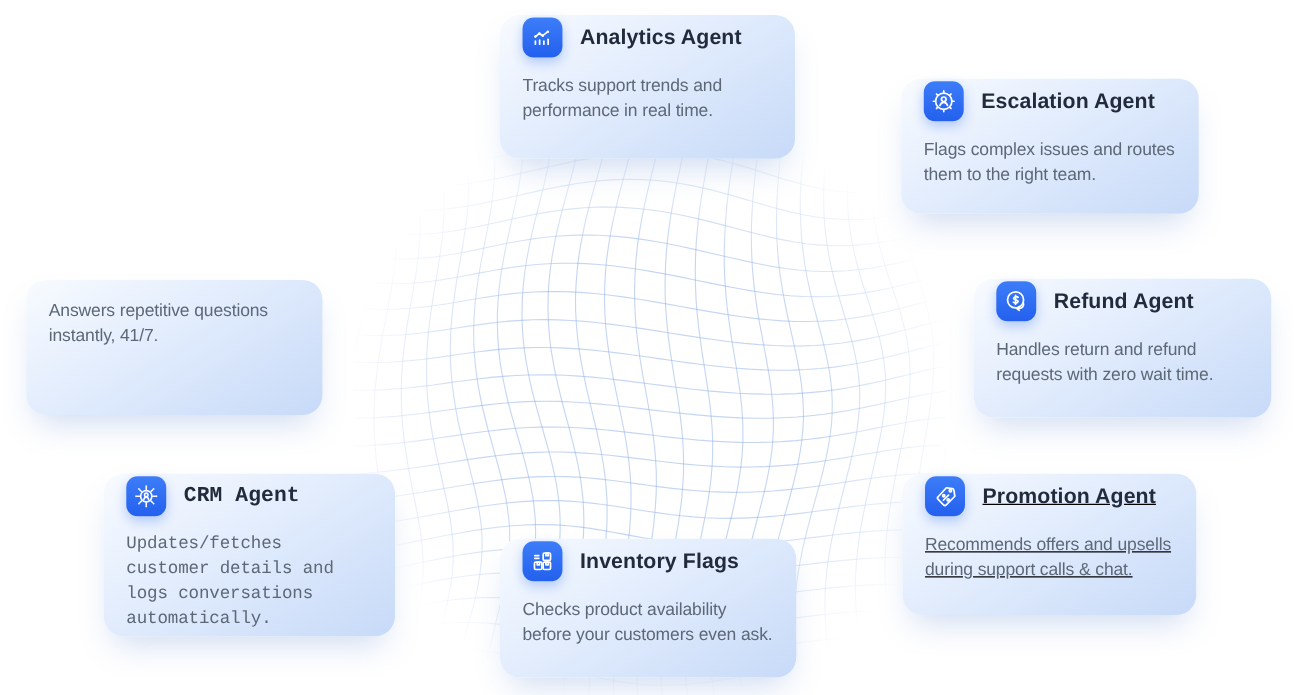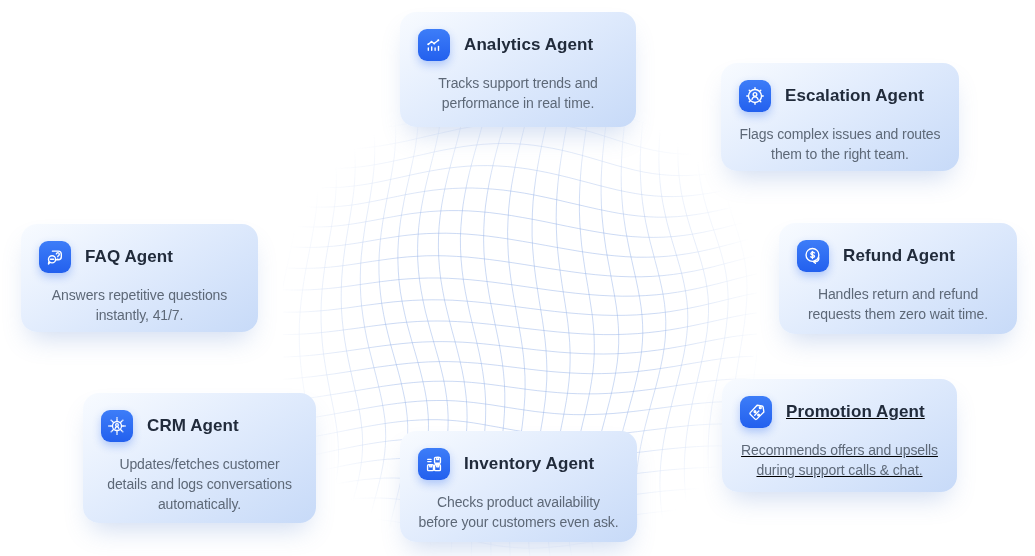--- a/index.html
+++ b/index.html
@@ -11,31 +11,30 @@
     font-family:"Liberation Sans", sans-serif;
   }
   .mesh{
     position:absolute;left:283px;top:96px;width:474px;height:460px;
     pointer-events:none;
   }
   .card{
     position:absolute;
     box-sizing:border-box;
     border-radius:16px;
-    padding:17px 18px;
+    padding:2px 18px;
     background:linear-gradient(148deg,#f8fbff 0%,#e3edfd 42%,#c7daf8 100%);
     box-shadow:0 14px 26px -8px rgba(100,140,210,.30);
-    text-align:center;
   }
   .card-insights  {left:82px; top:63px; width:236px;height:110px;}
   .card-analytics {left:400px;top:12px; width:236px;height:115px;}
   .card-escalation{left:721px;top:63px; width:238px;height:108px;}
   .card-faq       {left:21px; top:224px;width:237px;height:108px;}
   .card-refund    {left:779px;top:223px;width:238px;height:111px;}
-  .card-crm       {left:83px; top:393px;width:233px;height:130px;}
+  .card-crm       {left:83px; top:379px;width:233px;height:130px;font-family:Liberation Mono, monospace;}
   .card-inventory {left:400px;top:431px;width:237px;height:111px;}
   .card-promotion {left:722px;top:379px;width:235px;height:113px;text-decoration:underline;}
   .card-head{display:flex;align-items:center;gap:14px;}
   .icon-tile{
     width:32px;height:32px;flex:0 0 32px;
     border-radius:9px;
     background:linear-gradient(180deg,#3d7df8,#2360ee);
     display:flex;align-items:center;justify-content:center;
     box-shadow:0 4px 9px rgba(37,99,238,.30);
   }
@@ -143,50 +142,37 @@
           <circle cx="12" cy="10.3" r="2"></circle>
           <path d="M8.7 15.7c.5-1.8 1.8-2.8 3.3-2.8s2.8 1 3.3 2.8"></path>
         </svg>
       </span>
       <span class="card-title">Escalation Agent</span>
     </div>
     <p class="card-desc">Flags complex issues and routes them to the right team.</p>
   </div>
 
   <div class="card card-faq">
-    <div class="card-head">
-      <span class="icon-tile">
-        <svg viewBox="0 0 24 24" width="22" height="22" fill="none" stroke="#fff" stroke-width="1.5" stroke-linecap="round" stroke-linejoin="round">
-          <path d="M9.2 5.6h6.3a3.4 3.4 0 0 1 3.4 3.4v2.6a3.4 3.4 0 0 1-3.4 3.4h-3"></path>
-          <circle cx="8.8" cy="14.5" r="3.9"></circle>
-          <path d="M6.5 17.7l-1.6 2 .3-2.4"></path>
-          <path d="M7.1 14.5h3.4"></path>
-          <path d="M13.5 8.6a1.6 1.6 0 1 1 2.3 1.8c-.6.3-.8.7-.8 1.2"></path>
-          <circle cx="15" cy="13.4" r=".55" fill="#fff" stroke="none"></circle>
-        </svg>
-      </span>
-      <span class="card-title">FAQ Agent</span>
-    </div>
     <p class="card-desc">Answers repetitive questions instantly, 41/7.</p>
   </div>
 
   <div class="card card-refund">
     <div class="card-head">
       <span class="icon-tile">
         <svg viewBox="0 0 24 24" width="22" height="22" fill="none" stroke="#fff" stroke-width="1.5" stroke-linecap="round" stroke-linejoin="round">
           <circle cx="11.4" cy="10.8" r="7"></circle>
           <path d="M11.4 6.9v7.8"></path>
           <path d="M13.6 8.6c-.6-.7-3.6-1-3.9.8-.3 1.7 4.2 1.1 3.9 2.9-.3 1.6-3.3 1.4-4 .5"></path>
           <path d="M18.2 13.4a3.7 3.7 0 0 1-3.4 4.9h-1.9"></path>
           <path d="M14.6 16.6l-1.9 1.7 1.9 1.6"></path>
         </svg>
       </span>
       <span class="card-title">Refund Agent</span>
     </div>
-    <p class="card-desc">Handles return and refund requests them zero wait time.</p>
+    <p class="card-desc">Handles return and refund requests with zero wait time.</p>
   </div>
 
   <div class="card card-crm">
     <div class="card-head">
       <span class="icon-tile">
         <svg viewBox="0 0 24 24" width="22" height="22" fill="none" stroke="#fff" stroke-width="1.4" stroke-linecap="round" stroke-linejoin="round">
           <circle cx="12" cy="12" r="4.9"></circle>
           <circle cx="12" cy="10.8" r="1.5"></circle>
           <path d="M9.9 14.8c.3-1.3 1.1-2 2.1-2s1.8.7 2.1 2"></path>
           <path d="M17.8 12h2M16.1 16.1l1.4 1.4M12 17.8v2M7.9 16.1l-1.4 1.4M6.2 12h-2M7.9 7.9L6.5 6.5M12 6.2v-2M16.1 7.9l1.4-1.4"></path>
@@ -211,21 +197,21 @@
         <svg viewBox="0 0 24 24" width="22" height="22" fill="none" stroke="#fff" stroke-width="1.5" stroke-linecap="round" stroke-linejoin="round">
           <path d="M5.2 7h3.6M5.2 9.4h3.6"></path>
           <rect x="12.6" y="4.8" width="6.4" height="6.4" rx="1"></rect>
           <rect x="15" y="4.8" width="2" height="2.3"></rect>
           <rect x="5" y="12.8" width="6.4" height="6.4" rx="1"></rect>
           <rect x="7.4" y="12.8" width="2" height="2.3"></rect>
           <rect x="12.6" y="12.8" width="6.4" height="6.4" rx="1"></rect>
           <rect x="15" y="12.8" width="2" height="2.3"></rect>
         </svg>
       </span>
-      <span class="card-title">Inventory Agent</span>
+      <span class="card-title">Inventory Flags</span>
     </div>
     <p class="card-desc">Checks product availability before your customers even ask.</p>
   </div>
 
   <div class="card card-promotion">
     <div class="card-head">
       <span class="icon-tile">
         <svg viewBox="0 0 24 24" width="22" height="22" fill="none" stroke="#fff" stroke-width="1.5" stroke-linecap="round" stroke-linejoin="round">
           <path d="M13.2 4.6l5.2.8a1.7 1.7 0 0 1 1.4 1.4l.8 5.2-7.5 7.5a1.7 1.7 0 0 1-2.4 0l-4.7-4.7a1.7 1.7 0 0 1 0-2.4z"></path>
           <circle cx="16.7" cy="7.3" r="1"></circle>

